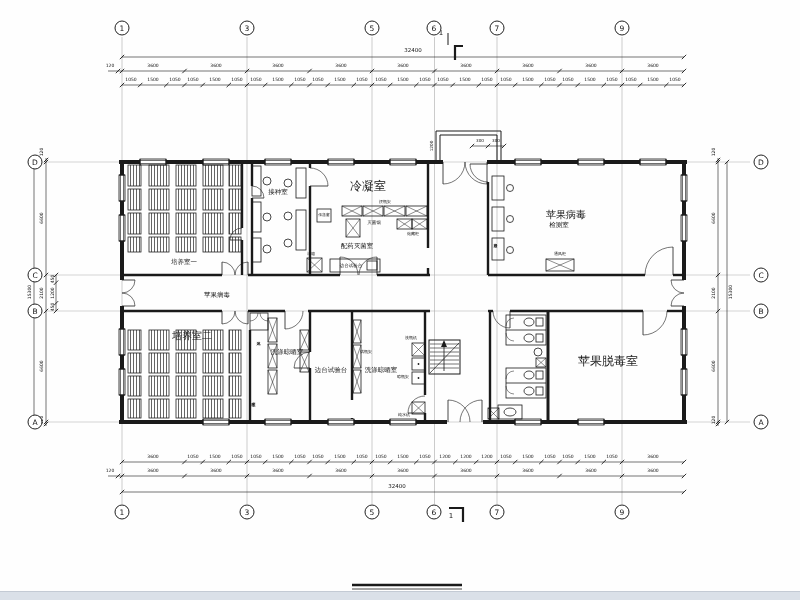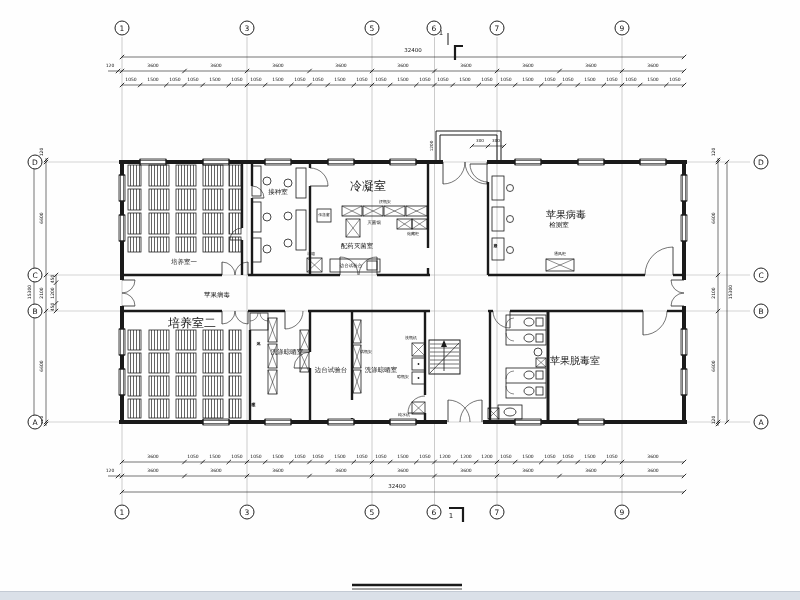--- a/index.html
+++ b/index.html
@@ -629,31 +629,31 @@
       <span class="lbl" style="left: 714px; top: 293px; font-size: 4.5px; transform: translate(-50%, -50%) rotate(-90deg);">2100</span>
       <span class="lbl" style="left: 731px; top: 292px; font-size: 4.5px; transform: translate(-50%, -50%) rotate(-90deg);">15300</span>
       <span class="lbl" style="left: 714px; top: 366px; font-size: 4.5px; transform: translate(-50%, -50%) rotate(-90deg);">6600</span>
       <span class="lbl" style="left: 714px; top: 420px; font-size: 4.5px; transform: translate(-50%, -50%) rotate(-90deg);">120</span>
       <span class="lbl" style="left: 432px; top: 146px; font-size: 4.2px; transform: translate(-50%, -50%) rotate(-90deg);">1200</span>
       <span class="lbl" style="left: 480px; top: 141px; font-size: 4.2px; transform: translate(-50%, -50%);">300</span>
       <span class="lbl" style="left: 496px; top: 141px; font-size: 4.2px; transform: translate(-50%, -50%);">300</span>
       <span class="lbl" style="left: 441px; top: 33px; font-size: 7px; transform: translate(-50%, -50%);">1</span>
       <span class="lbl" style="left: 451px; top: 516px; font-size: 7px; transform: translate(-50%, -50%);">1</span>
       <span class="lbl" style="left: 184px; top: 262px; font-size: 6.5px; transform: translate(-50%, -50%);">培养室一</span>
-      <span class="lbl" style="left: 192px; top: 323px; font-size: 12px; transform: translate(-50%, -50%);">培养室二</span>
+      <span class="lbl" style="left: 192px; top: 336px; font-size: 10px; transform: translate(-50%, -50%);">培养室二</span>
       <span class="lbl" style="left: 278px; top: 192px; font-size: 6.5px; transform: translate(-50%, -50%);">接种室</span>
       <span class="lbl" style="left: 368px; top: 186px; font-size: 12px; transform: translate(-50%, -50%); text-align: center;">冷凝室</span>
       <span class="lbl" style="left: 357px; top: 246px; font-size: 6.5px; transform: translate(-50%, -50%);">配药灭菌室</span>
       <span class="lbl" style="left: 566px; top: 215px; font-size: 10px; transform: translate(-50%, -50%);">苹果病毒</span>
       <span class="lbl" style="left: 559px; top: 225px; font-size: 6.5px; transform: translate(-50%, -50%);">检测室</span>
       <span class="lbl" style="left: 217px; top: 295px; font-size: 6.5px; transform: translate(-50%, -50%);">苹果病毒</span>
       <span class="lbl" style="left: 287px; top: 352px; font-size: 6.5px; transform: translate(-50%, -50%);">洗涤晾晒室</span>
       <span class="lbl" style="left: 331px; top: 370px; font-size: 6.5px; transform: translate(-50%, -50%);">边台试验台</span>
       <span class="lbl" style="left: 381px; top: 370px; font-size: 6.5px; transform: translate(-50%, -50%);">洗涤晾晒室</span>
-      <span class="lbl" style="left: 575px; top: 361px; font-size: 10px; transform: translate(-50%, -50%);">苹果脱毒室</span>
+      <span class="lbl" style="left: 608px; top: 361px; font-size: 12px; transform: translate(-50%, -50%);">苹果脱毒室</span>
       <span class="lbl" style="left: 385px; top: 202px; font-size: 4px; transform: translate(-50%, -50%);">摆瓶架</span>
       <span class="lbl" style="left: 374px; top: 223px; font-size: 4.5px; transform: translate(-50%, -50%);">灭菌锅</span>
       <span class="lbl" style="left: 413px; top: 234px; font-size: 4px; transform: translate(-50%, -50%);">储藏柜</span>
       <span class="lbl" style="left: 351px; top: 266px; font-size: 4.5px; transform: translate(-50%, -50%);">边台试验台</span>
       <span class="lbl" style="left: 324px; top: 215px; font-size: 3.8px; transform: translate(-50%, -50%);">传递窗</span>
       <span class="lbl" style="left: 311px; top: 254px; font-size: 4px; transform: translate(-50%, -50%);">冰箱</span>
       <span class="lbl vert" style="left: 495px; top: 240px; font-size: 4px; transform: translate(-50%, -50%);">超净台</span>
       <span class="lbl" style="left: 560px; top: 254px; font-size: 4px; transform: translate(-50%, -50%);">通风柜</span>
       <span class="lbl vert" style="left: 258px; top: 338px; font-size: 4px; transform: translate(-50%, -50%);">风淋</span>
       <span class="lbl vert" style="left: 253px; top: 399px; font-size: 4px; transform: translate(-50%, -50%);">手推车区</span>

